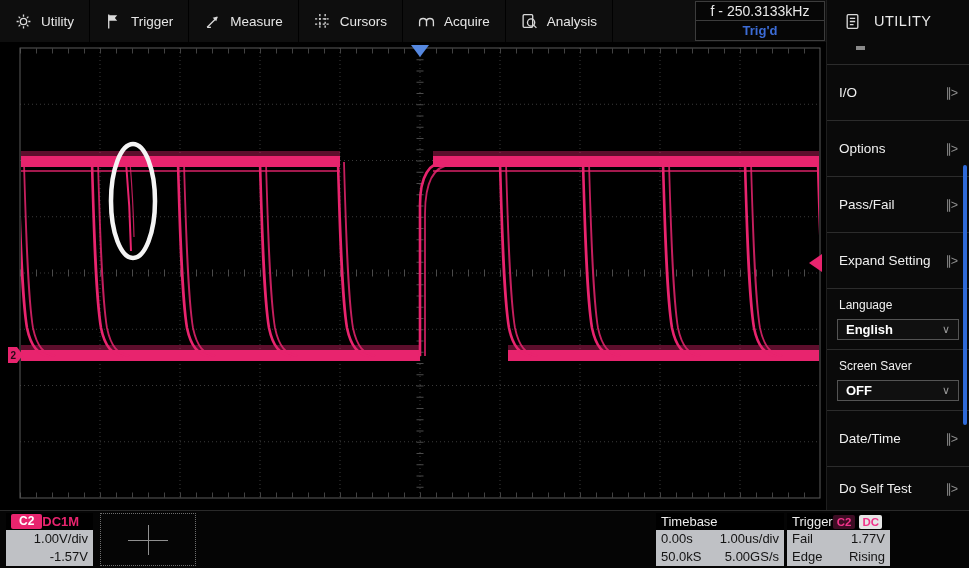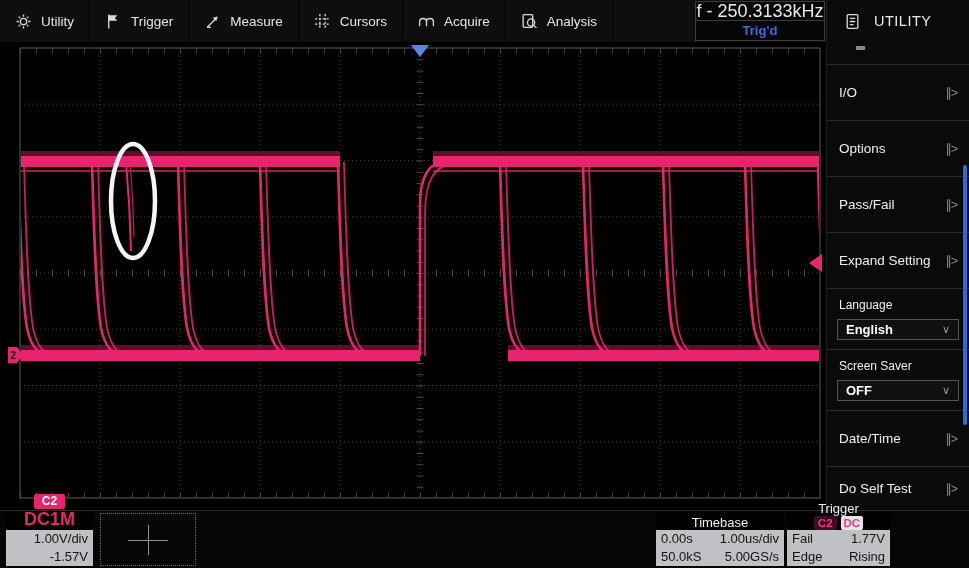--- a/index.html
+++ b/index.html
@@ -13,21 +13,21 @@
   .screen{position:relative;width:969px;height:568px;background:#000;overflow:hidden;}
 
   
   .menubar{position:absolute;left:0;top:0;width:826px;height:42px;background:#0e0e0e;display:flex;align-items:stretch;}
   .menu-item{display:flex;align-items:center;gap:9px;padding:0 15px;border-right:1px solid #010101;color:#e6e6e6;font-size:13.5px;cursor:default;}
   .mi-icon{width:17px;height:17px;flex:0 0 auto;display:block;}
   .mi-icon path,.mi-icon rect,.mi-icon circle{stroke:#d9d9d9;fill:none;stroke-width:1.25;}
   .mi-icon .fill{fill:#d9d9d9;stroke:none;}
 
   .freq-box{position:absolute;left:695px;top:1px;width:130px;height:40px;border:1px solid #3c3c3c;background:#060606;}
-  .freq-box .f-row{height:19px;display:flex;align-items:center;justify-content:center;color:#e8e8e8;font-size:18px;border-bottom:1px solid #3c3c3c;}
+  .freq-box .f-row{height:19px;display:flex;align-items:center;justify-content:center;color:#e8e8e8;font-size:14px;border-bottom:1px solid #3c3c3c;}
   .freq-box .t-row{height:19px;display:flex;align-items:center;justify-content:center;color:var(--blue);font-size:13px;font-weight:bold;}
 
   
   .scope{position:absolute;left:0;top:42px;width:826px;height:468px;background:#000;}
 
   
   .panel{position:absolute;right:0;top:0;width:143px;height:510px;background:#0a0a0a;border-left:1px solid #1e1e1e;}
   .panel-header{height:42px;display:flex;align-items:center;gap:13px;padding-left:17px;color:#eaeaea;font-size:14.5px;letter-spacing:.5px;}
   .p-sliver{height:23px;border-bottom:1px solid #2c2c2c;position:relative;}
   .p-sliver .dash{position:absolute;left:29px;top:4px;width:9px;height:4px;background:#8a8a8a;}
@@ -36,26 +36,26 @@
   .p-arrow{color:#8f8f8f;font-size:12.5px;letter-spacing:-1px;}
   .p-sec{border-bottom:1px solid #2c2c2c;padding:7px 0 9px;}
   .p-label{color:#f0f0f0;font-size:12px;padding:2px 12px 7px;}
   .p-select{height:21px;margin:0 10px;background:#101010;border:1px solid #545454;display:flex;align-items:center;justify-content:space-between;padding:0 8px;color:#fff;font-size:13px;font-weight:bold;cursor:default;}
   .p-chev{color:#9a9a9a;font-size:11px;font-weight:normal;}
   .p-scrollbar{position:absolute;right:2px;top:165px;width:4px;height:260px;background:var(--scrollblue);border-radius:2px;}
 
   
   .bottombar{position:absolute;left:0;top:510px;width:969px;height:58px;background:#050505;border-top:1px solid #2a2a2a;}
   .ibox{position:absolute;top:2px;height:53px;font-size:13px;}
-  .ibox .hdr{height:17px;display:flex;align-items:center;justify-content:flex-end;padding:0 5px;background:#000;color:#ededed;flex-direction:column;}
+  .ibox .hdr{height:17px;display:flex;align-items:center;justify-content:flex-start;padding:0 5px;background:#000;color:#ededed;}
   .ibox .bdy{background:var(--panelgrey);color:#141414;height:36px;padding:0 5px;display:flex;flex-direction:column;justify-content:space-evenly;}
   .ibox .r{display:flex;justify-content:space-between;line-height:16px;}
   .ibox .r.right{justify-content:flex-end;}
   .badge-c2{background:var(--wave);color:#fff;border-radius:2px;padding:0 8px;font-weight:bold;font-size:12px;line-height:15px;}
-  .dc1m{color:var(--wave);font-weight:bold;font-size:18px;}
+  .dc1m{color:var(--wave);font-weight:bold;font-size:13px;}
   .trg-badges{display:flex;gap:4px;align-items:center;}
   .b-src{background:#3d0d24;color:#f0338a;border-radius:2px;padding:0 4px;font-weight:bold;font-size:11.5px;line-height:14px;}
   .b-coup{background:#e5e5e5;color:#f0338a;border-radius:2px;padding:0 3px;font-weight:bold;font-size:11.5px;line-height:14px;}
   .placeholder{position:absolute;left:100px;top:2px;width:96px;height:53px;border:1px dotted #6e6e6e;}
   .placeholder .h{position:absolute;left:50%;top:50%;width:40px;height:1px;background:#909090;transform:translate(-50%,0);}
   .placeholder .v{position:absolute;left:50%;top:50%;width:1px;height:30px;background:#909090;transform:translate(0,-50%);}
   .clock{position:absolute;left:893px;top:2px;width:76px;height:53px;color:#e4e4e4;text-align:center;font-size:13px;}
   .clock .tm{margin-top:22px;line-height:15px;}
   .clock .dt{line-height:15px;}
   .net-icon{position:absolute;right:6px;top:0;width:19px;height:19px;}

